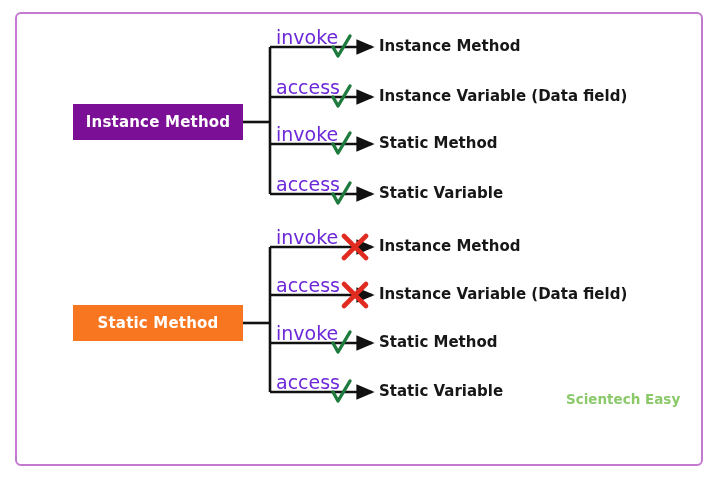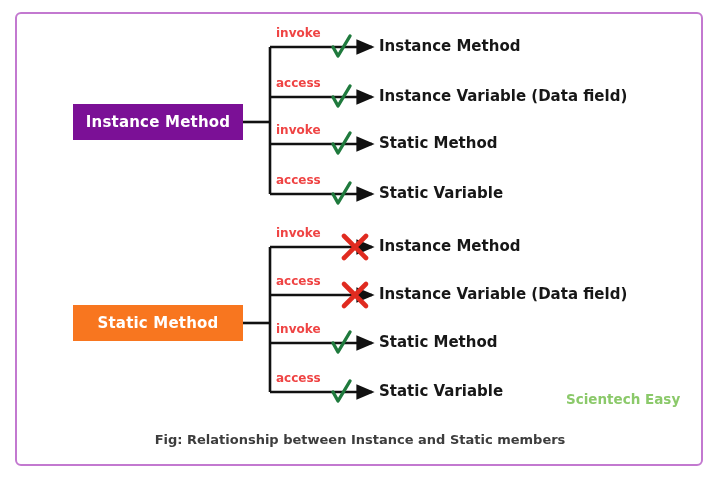--- a/index.html
+++ b/index.html
@@ -58,23 +58,23 @@
   }
   .node-static {
     left: 73px;
     top: 305px;
     width: 170px;
     height: 36px;
     background: #f8761f;
   }
   .branch-label {
     position: absolute;
-    font-size: 12px;
-    font-weight: bold;
-    color: #ef4444;
+    font-size: 19px;
+    font-weight: normal;
+    color: #6d28d9;
     font-family: "DejaVu Sans", sans-serif;
     white-space: nowrap;
   }
   .leaf-label {
     position: absolute;
     font-size: 15px;
     font-weight: bold;
     color: #171717;
     font-family: "DejaVu Sans", sans-serif;
     white-space: nowrap;
@@ -185,15 +185,14 @@
   <div class="branch-label" style="left:276px; top:322px;">invoke</div>
   <div class="branch-label" style="left:276px; top:371px;">access</div>
 
   <div class="leaf-label" style="left:379px; top:239px;">Instance Method</div>
   <div class="leaf-label" style="left:379px; top:287px;">Instance Variable (Data field)</div>
   <div class="leaf-label" style="left:379px; top:335px;">Static Method</div>
   <div class="leaf-label" style="left:379px; top:384px;">Static Variable</div>
 
   <div class="watermark">Scientech Easy</div>
 
-  <div class="caption">Fig: Relationship between Instance and Static members</div>
 
 </div>
 
 </body></html>

